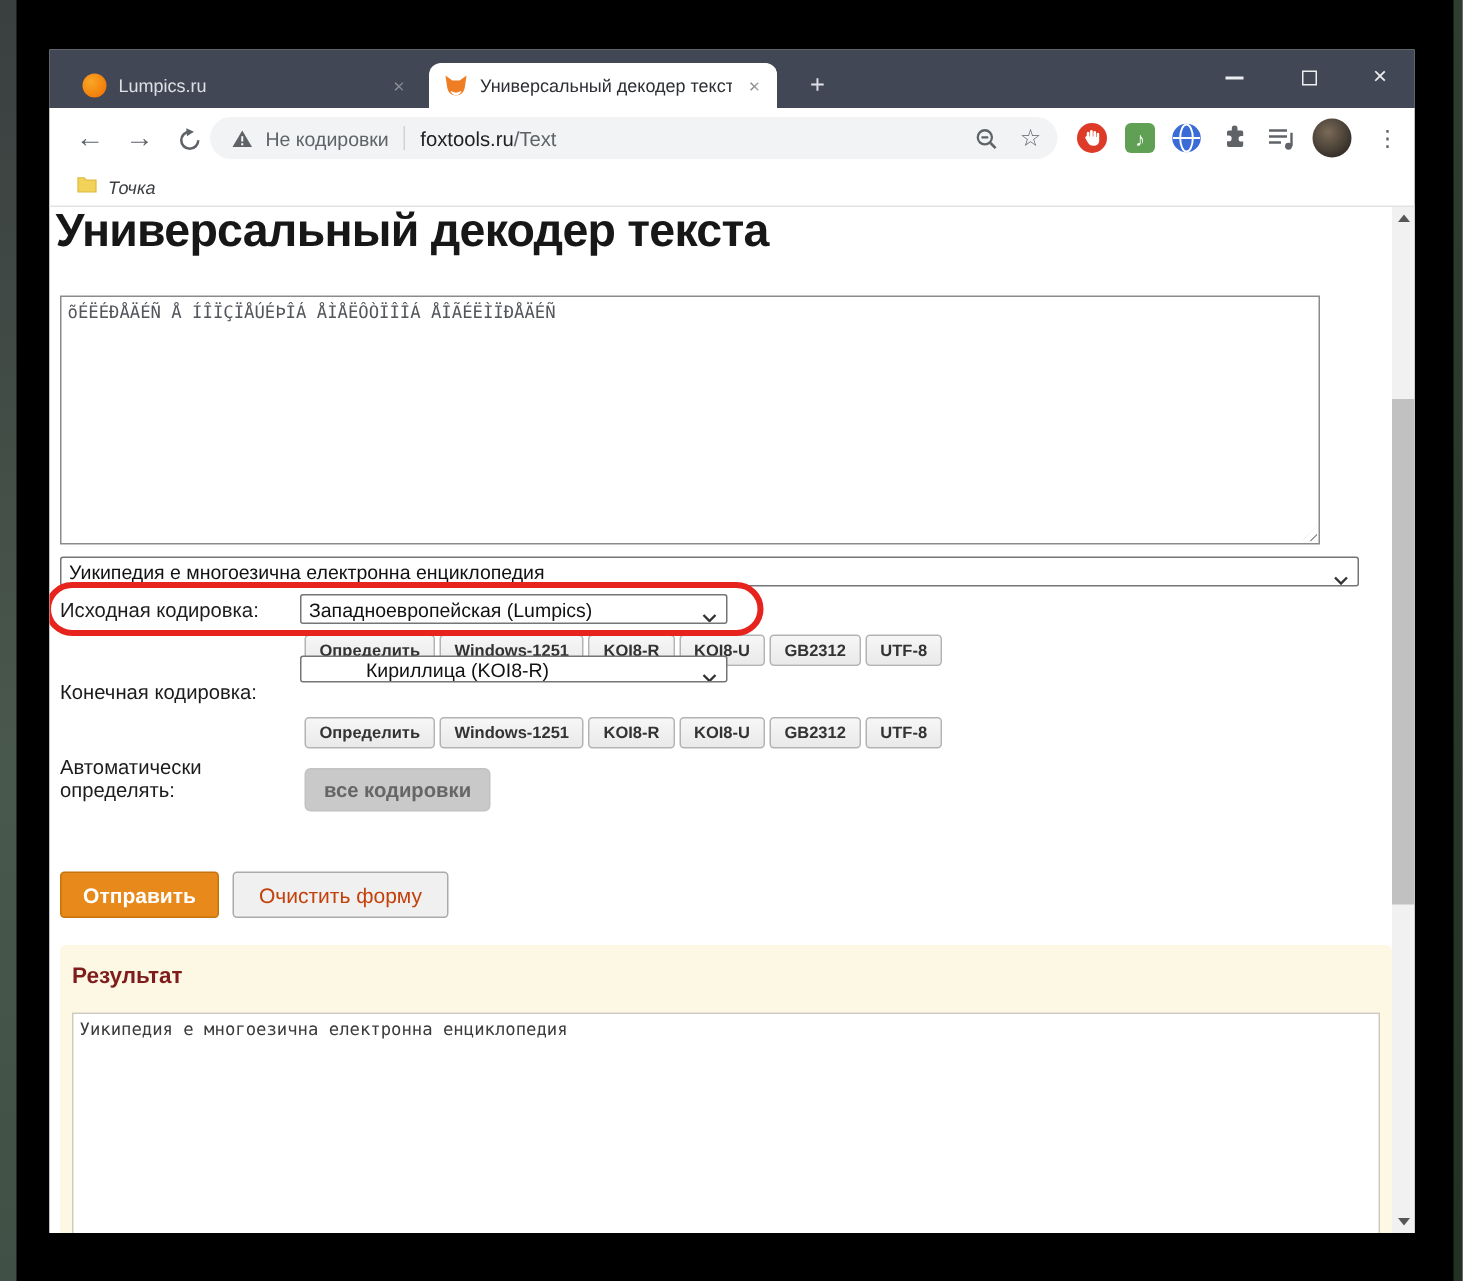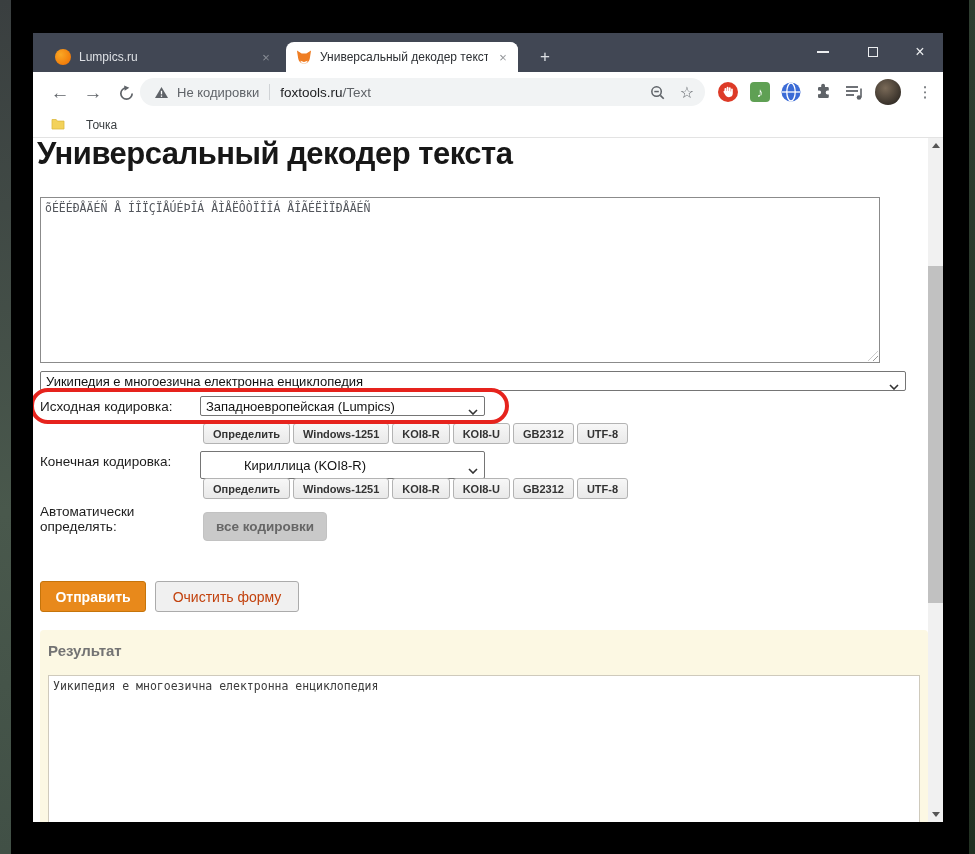--- a/index.html
+++ b/index.html
@@ -48,51 +48,51 @@
   .oic{width:24px;height:24px;display:flex;align-items:center;justify-content:center;margin-right:6px;color:#5f6368;}
   .star{font-size:16px;color:#5f6368;}
   .ext{top:10px;width:20px;height:20px;display:flex;align-items:center;justify-content:center;}
   .ext-music{border-radius:4px;background:#5fa054;color:#fff;font-size:13px;}
   .avatar{left:842px;top:7px;width:26px;height:26px;border-radius:50%;background:radial-gradient(circle at 40% 35%,#7a6a58,#1e1b18);}
   .dots{left:880px;top:8px;width:24px;height:24px;display:flex;align-items:center;justify-content:center;color:#5f6368;font-size:15px;letter-spacing:0;}
 
   
   .bookbar{left:0;top:79px;width:910px;height:26px;background:#fff;border-bottom:1px solid #e3e3e3;}
   .bm{left:12px;top:0;height:25px;display:flex;align-items:center;padding:0 6px;}
-  .bm .bmtxt{font-size:12px;color:#3c4043;margin-left:21px;}
+  .bm .bmtxt{font-size:12px;color:#3c4043;margin-left:7px;font-style:italic;}
 
   
   .content{left:0;top:105px;width:910px;height:684px;background:#fff;overflow:hidden;}
   .h1{left:4px;top:-2px;font-size:31px;font-weight:700;color:#171717;letter-spacing:-0.5px;}
   .ta-wrap{border:1px solid #8b8b8b;background:#fff;}
   .ta-wrap textarea{width:100%;height:100%;border:0;outline:none;resize:none;background:transparent;font-family:"DejaVu Sans Mono","Liberation Mono",monospace;font-size:11.5px;color:#53565c;padding:3px 4px;overflow:hidden;}
   .grip{position:absolute;right:1px;bottom:1px;width:10px;height:10px;background:repeating-linear-gradient(-45deg,transparent 0,transparent 3px,#9a9a9a 3px,#9a9a9a 4px);clip-path:polygon(100% 0,100% 100%,0 100%);}
   .input-area{left:7px;top:59px;width:840px;height:166px;}
   .sel{background:#fff;border:1px solid #757575;border-radius:2px;display:flex;align-items:center;font-size:13px;color:#111;padding:0 20px 0 5px;white-space:nowrap;overflow:hidden;}
   .sel .chev{position:absolute;right:6px;top:50%;margin-top:-3px;}
   .sel-preview{left:7px;top:233px;width:866px;height:20px;}
   .sel-src{left:167px;top:258px;width:285px;height:20px;}
-  .sel-dst{left:167px;top:313px;width:285px;height:28px;padding-left:43px;}
+  .sel-dst{left:167px;top:299px;width:285px;height:18px;padding-left:43px;}
   .lbl{font-size:13.5px;font-weight:400;color:#1c1c1c;white-space:nowrap;}
   .lbl-src{left:7px;top:261px;}
   .lbl-dst{left:7px;top:316px;}
   .lbl-auto{left:7px;top:366px;line-height:15px;}
   .oval{left:-3px;top:250px;width:479px;height:36px;border:4px solid #e6231d;border-radius:18px;z-index:5;pointer-events:none;}
   .btnrow{display:flex;gap:3px;}
   .btnrow1{left:170px;top:285px;}
   .btnrow2{left:170px;top:340px;}
   .encbtn{height:21px;padding:0 9px;background:linear-gradient(#f7f7f7,#e9e9e9);border:1px solid #b3b3b3;border-radius:3px;font-size:11px;font-weight:700;color:#333;display:flex;align-items:center;white-space:nowrap;}
   .togglerow{left:170px;top:374px;display:flex;gap:2px;}
   .tgl{height:29px;padding:0 12px;border-radius:4px;font-size:13.5px;font-weight:700;display:flex;align-items:center;white-space:nowrap;}
   .tgl-popular{background:#fbfbfb;border:1px solid #c9c9c9;color:#222;}
   .tgl-all{background:#c9c9c9;border:1px solid #c2c2c2;color:#666;}
   .submitbtn{left:7px;top:443px;width:106px;height:31px;background:#e8891b;border:1px solid #c5740b;border-radius:3px;color:#fff;font-size:14px;font-weight:700;display:flex;align-items:center;justify-content:center;}
   .clearbtn{left:122px;top:443px;width:144px;height:31px;background:#f0f0f0;border:1px solid #ababab;border-radius:3px;color:#c2410c;font-size:14px;display:flex;align-items:center;justify-content:center;}
   .result{left:7px;top:492px;width:888px;height:220px;background:#fcf8e3;border-radius:4px 4px 0 0;}
-  .res-title{position:absolute;left:8px;top:12px;font-size:15px;font-weight:700;color:#737373;}
+  .res-title{position:absolute;left:8px;top:12px;font-size:15px;font-weight:700;color:#7f1d1d;}
   .res-ta{position:absolute;left:8px;top:45px;width:872px;height:170px;border:1px solid #cfcabc;}
   .res-ta textarea{color:#3b3b3b;}
 
   
   .sb{left:895px;top:0;width:15px;height:684px;background:#f1f1f1;}
   .sb .sarr{position:absolute;left:0;width:15px;height:15px;display:flex;align-items:center;justify-content:center;}
   .tri-up{width:0;height:0;border-left:4px solid transparent;border-right:4px solid transparent;border-bottom:5px solid #565656;}
   .tri-down{width:0;height:0;border-left:4px solid transparent;border-right:4px solid transparent;border-top:5px solid #565656;}
   .sb .thumb{position:absolute;left:0;top:128px;width:15px;height:337px;background:#c1c1c1;}
 </style>

